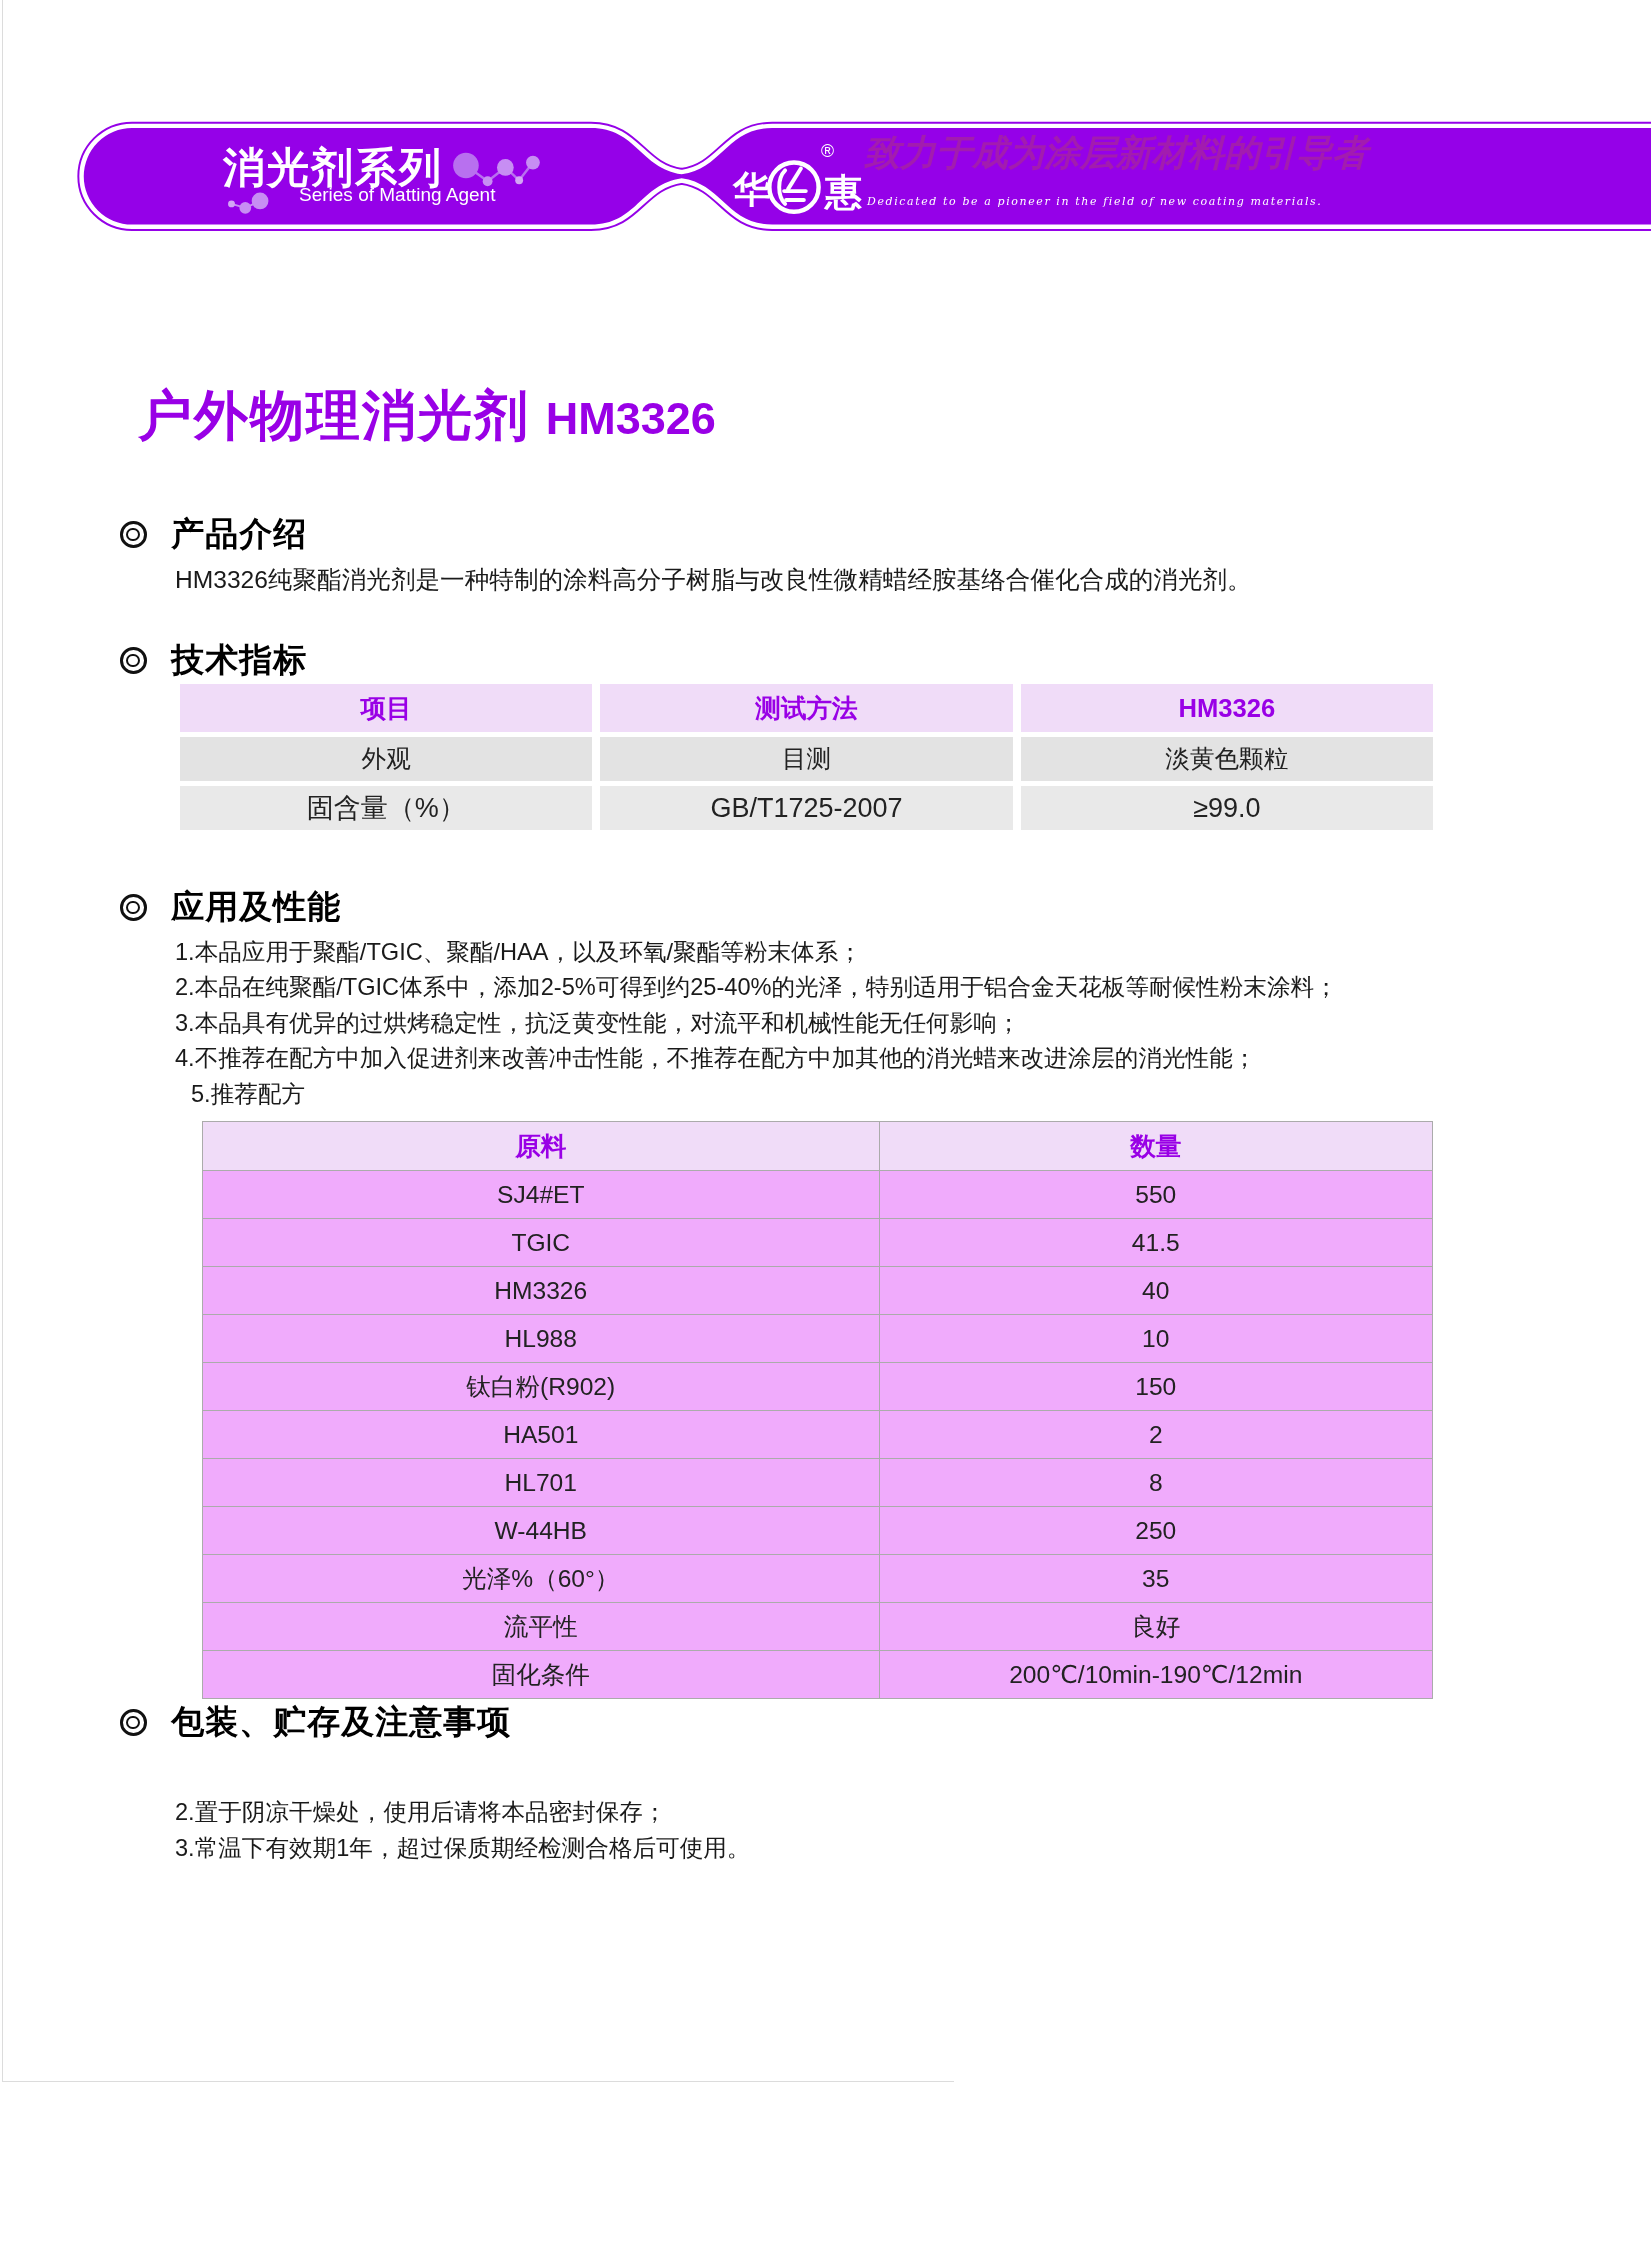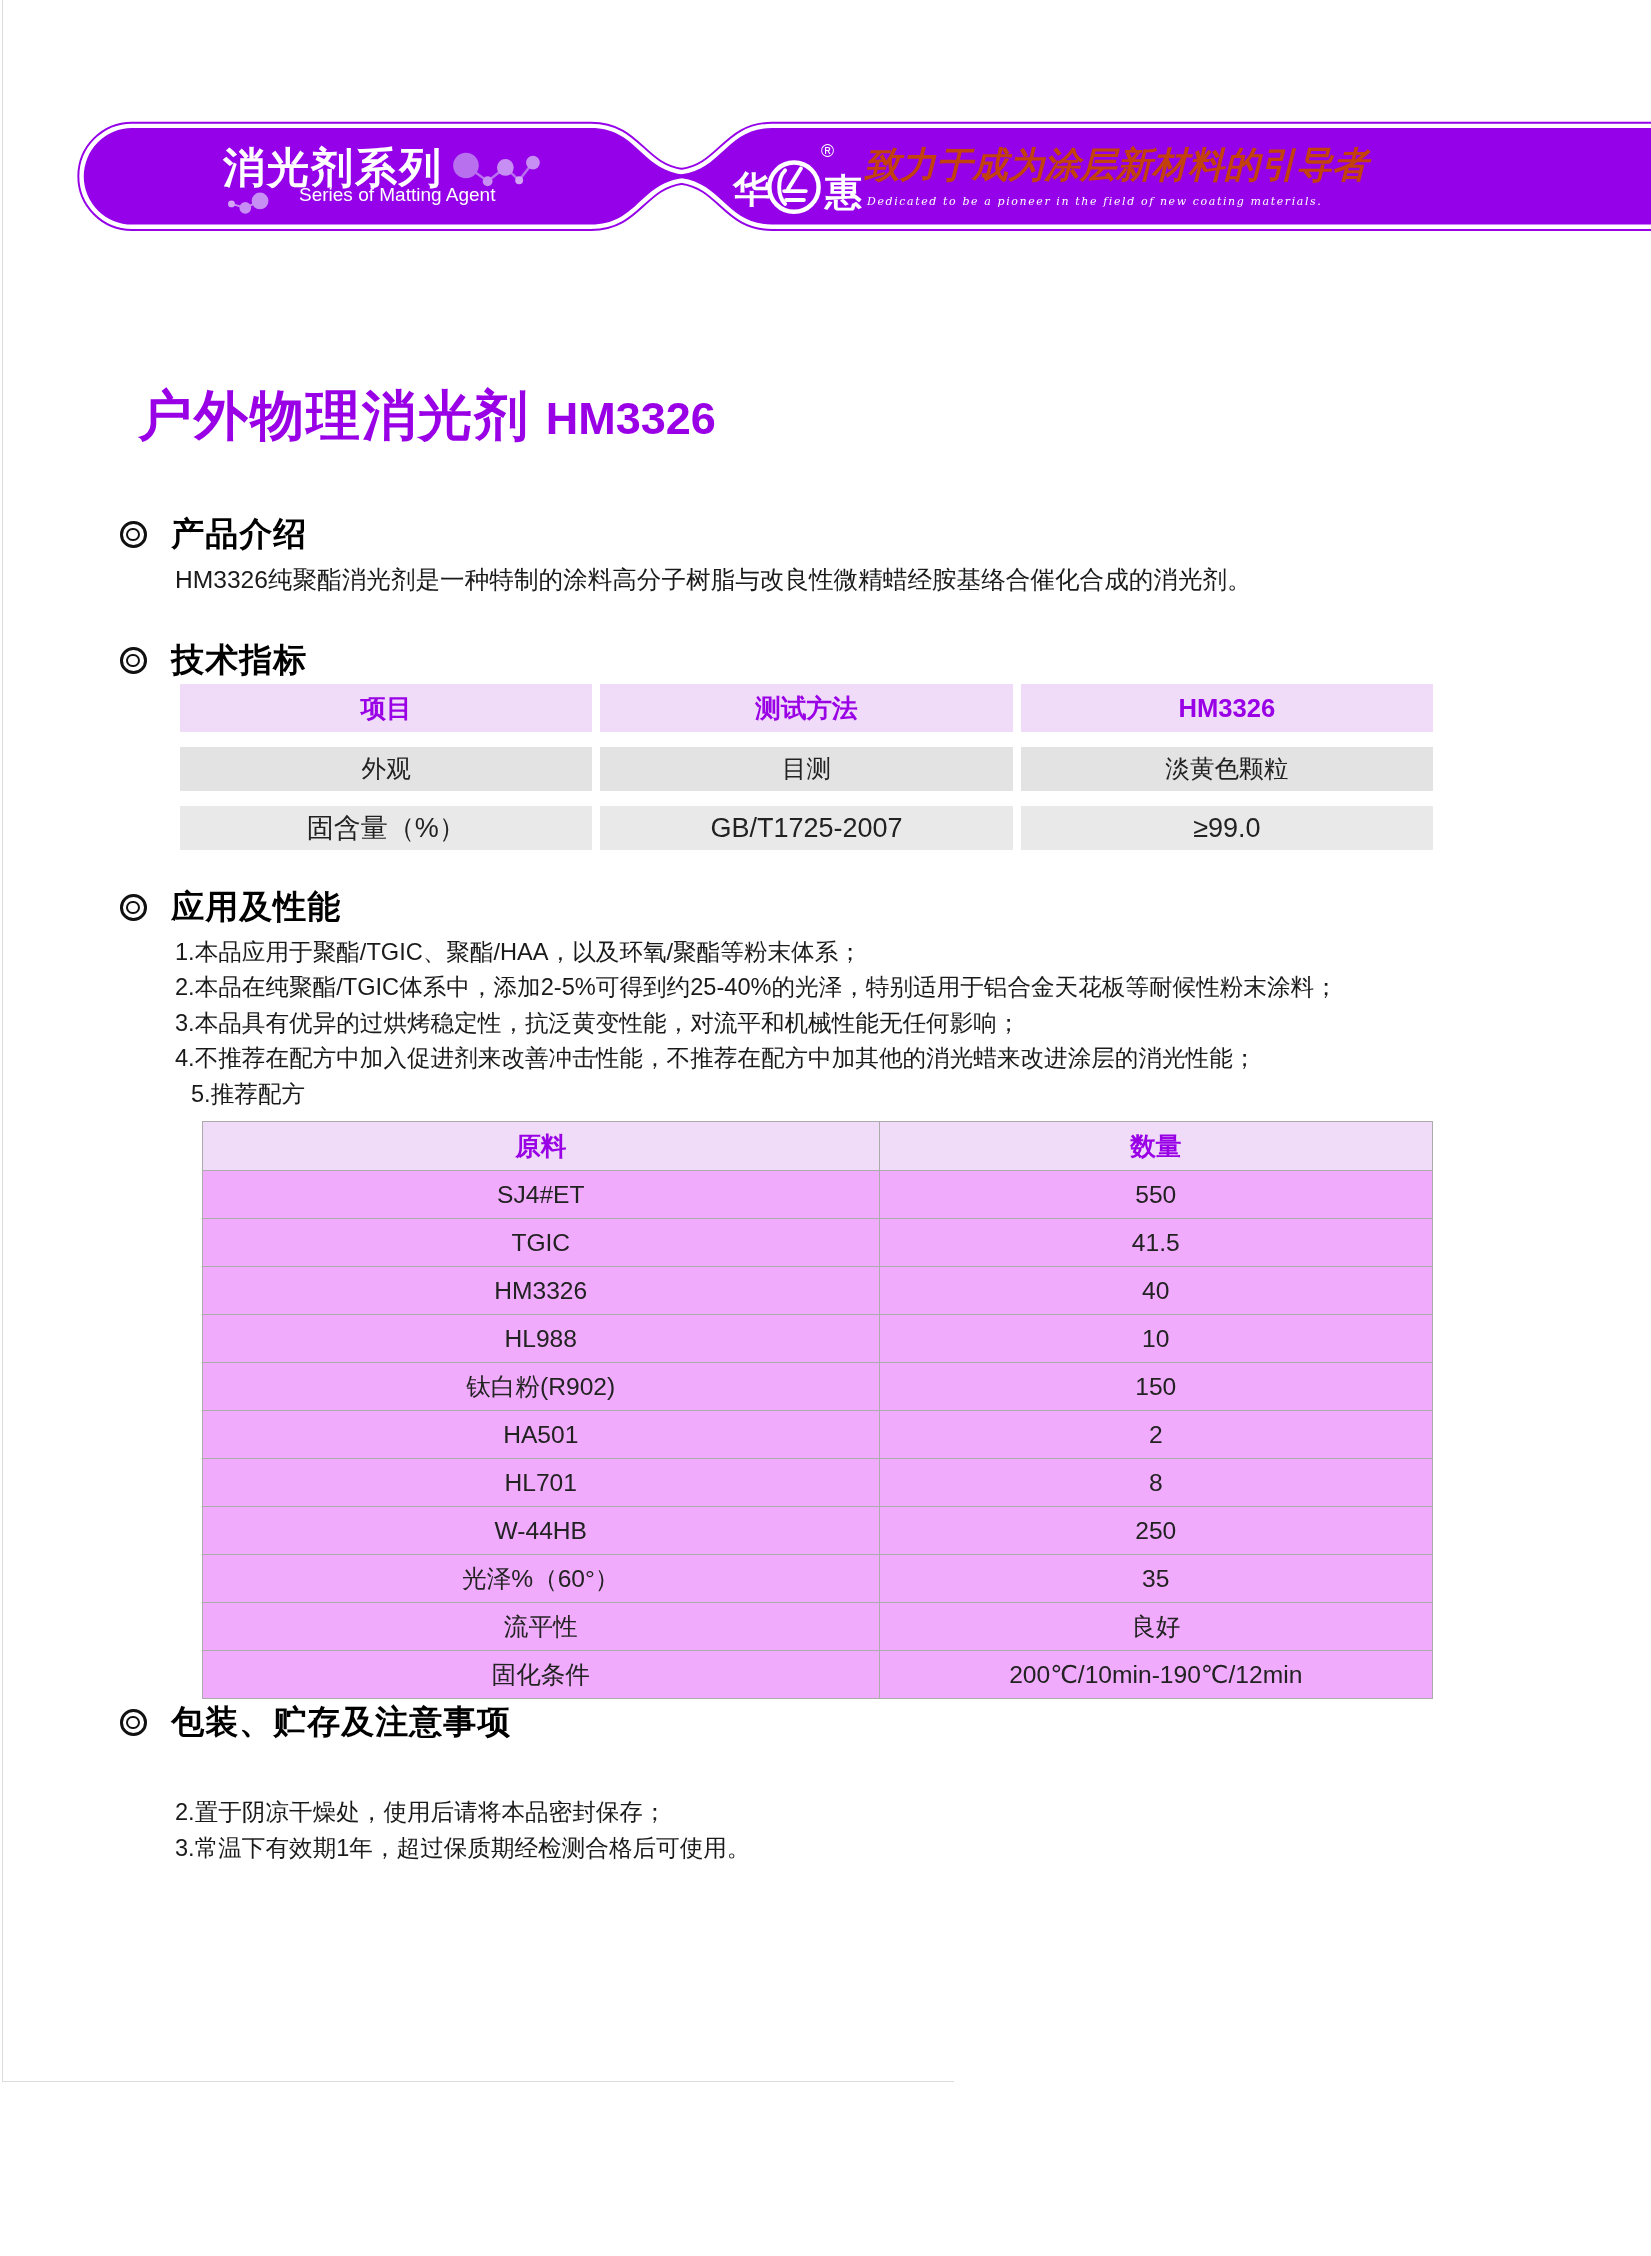--- a/index.html
+++ b/index.html
@@ -13,21 +13,21 @@
   .frame-left   { left:2px; top:0; width:1px; height:2081px; background:#dcdcdc; }
   .frame-bottom { left:2px; top:2081px; width:952px; height:1px; background:#dcdcdc; }
 
   
   .series-zh { left:223px; top:140px; font-size:42px; font-weight:bold; color:#fff; letter-spacing:2px; }
   .series-en { left:282px; top:184px; font-size:19px; color:#fff;margin-left:17px; }
   .logo-char { font-size:37px; font-weight:bold; color:#fff; }
   .logo-hua  { left:733px; top:165px; }
   .logo-hui  { left:825px; top:168px; }
   .logo-reg  { left:821px; top:141px; font-size:17.7px; color:#fff; }
-  .slogan-zh { left:864px; top:141px; font-size:36px; color:#c2410c;
+  .slogan-zh { left:864px; top:129px; font-size:36px; color:#a21caf;
                font-family:"DejaVu Serif","Liberation Serif",serif; font-style:italic; font-weight:bold; }
   .slogan-en { left:867px; top:195px; font-size:11px; color:#fff; letter-spacing:1.6px;
                font-family:"DejaVu Serif","Liberation Serif",serif; font-style:italic; }
 
   
   .product-title { left:138px; top:380px; white-space:nowrap; }
   .product-title .zh    { font-size:54px; font-weight:bold; color:#9900E6; letter-spacing:2px; }
   .product-title .model { font-size:45px; font-weight:bold; color:#9900E6; margin-left:15.8px; }
 
   
@@ -35,21 +35,21 @@
   .ring-icon { width:20.7px; height:20.7px; border:3px solid #111; border-radius:50%;
                display:flex; align-items:center; justify-content:center; margin-right:24.6px; flex:none; }
   .ring-inner { width:9.9px; height:9.9px; border:2px solid #111; border-radius:50%; }
   .section-heading .txt { font-size:33px; font-weight:bold; color:#000; letter-spacing:1px; }
 
   .body-text { font-size:24.6px; color:#1a1a1a; white-space:nowrap; }
   .list-item { font-size:23.6px; color:#1a1a1a; white-space:nowrap; }
 
   
   .spec-table { left:180px; top:684px; width:1253px; }
-  .spec-row { display:flex; column-gap:8px; margin-bottom:15px; }
+  .spec-row { display:flex; column-gap:8px; margin-bottom:5px; }
   .spec-cell { flex:1; text-align:center; }
   .spec-row.hdr .spec-cell { height:48px; line-height:48px; background:#F0DCF8;
                              color:#9900E6; font-size:25.6px; font-weight:bold; }
   .spec-row.r1 .spec-cell { height:44px; line-height:44px; background:#E3E3E3; font-size:24.6px; color:#222; }
   .spec-row.r2 .spec-cell { height:44px; line-height:44px; background:#E9E9E9; font-size:27px; color:#222; }
 
   
   .recipe-table { left:202px; top:1121px; width:1231px; border-collapse:collapse; }
   .recipe-table th { width:55%; height:46px; background:#F0DCF8; color:#9900E6;
                      font-size:25.6px; font-weight:bold; border:1px solid #ABABAB; text-align:center; }

